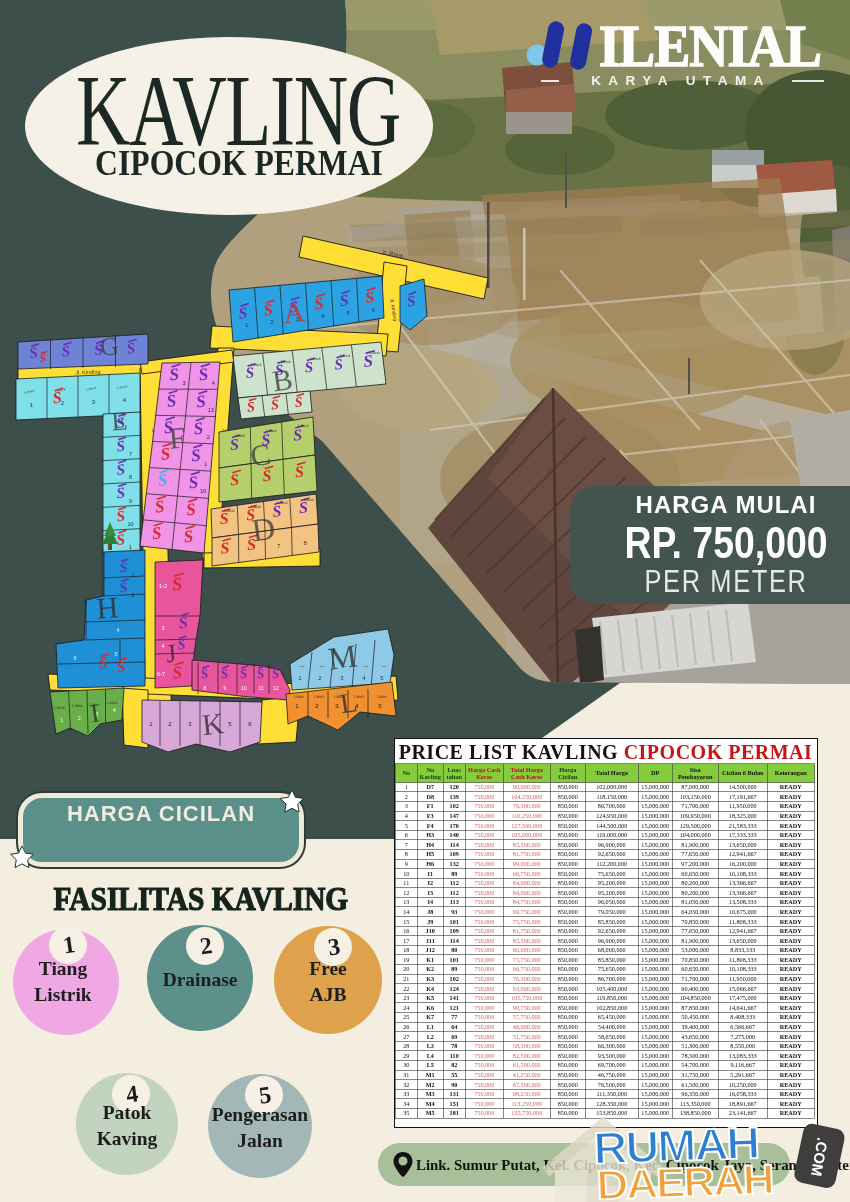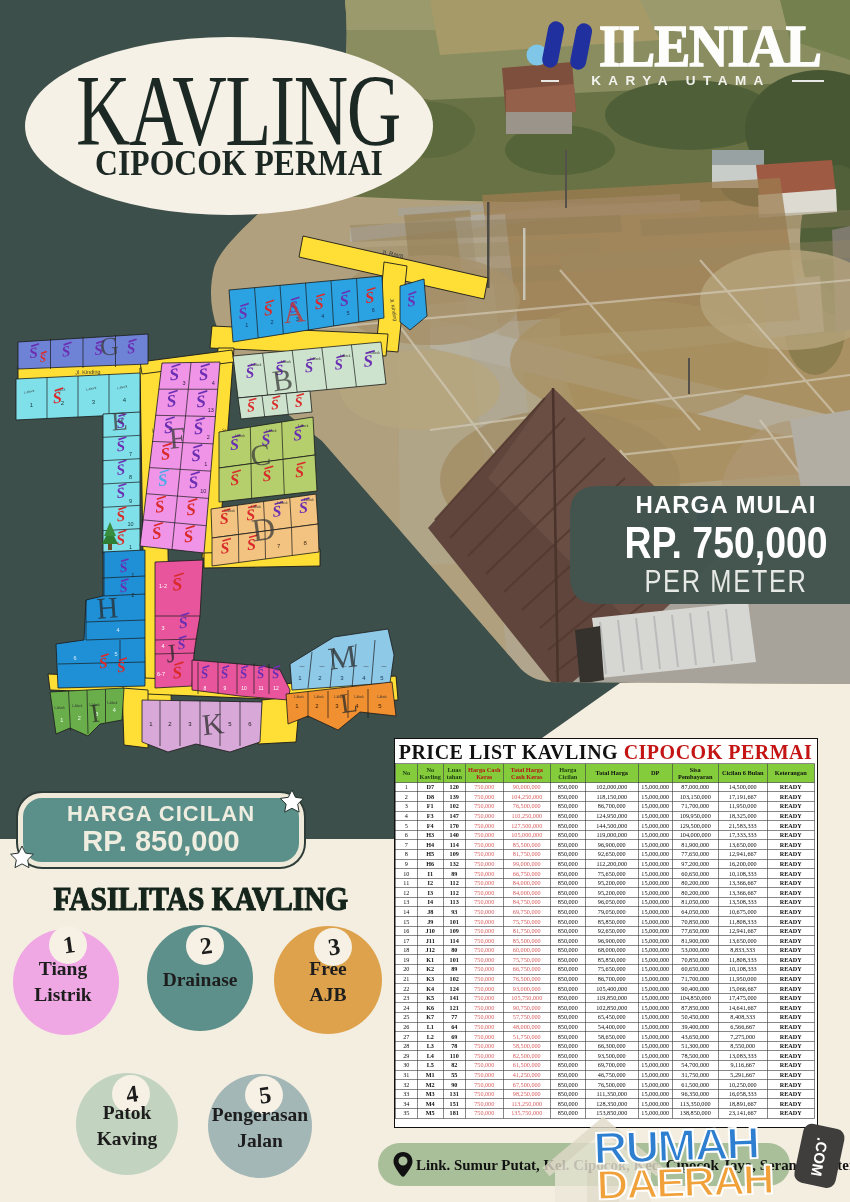--- a/index.html
+++ b/index.html
@@ -661,21 +661,20 @@
 </div>
 
 <div class="abs" style="left:597px;top:491px;width:258px;text-align:center;color:#fff;">
   <div style="font-size:24px;font-weight:bold;letter-spacing:1px;">HARGA MULAI</div>
   <div style="font-size:44px;font-weight:bold;margin-top:-1px;transform:scaleX(0.85);transform-origin:center;">RP. 750,000</div>
   <div style="font-size:31px;letter-spacing:2px;color:#e6e9e5;margin-top:-4px;transform:scaleX(0.82);transform-origin:center;">PER METER</div>
 </div>
 
 <div class="abs" style="left:18px;top:793px;width:276px;height:64px;background:#5b908a;border:5px solid #efe9da;border-radius:24px;box-shadow:0 0 0 2px #2e3d38;text-align:center;color:#efede0;">
   <div style="font-size:22px;font-weight:bold;margin-top:3px;letter-spacing:1px;">HARGA CICILAN</div>
-  <div style="font-size:29px;font-weight:bold;margin-top:-2px;">RP. 850,000</div>
 </div>
 
 <svg class="abs" style="left:0;top:780px" width="330" height="110" viewBox="0 780 330 110">
 <polygon points="291.9,790.0 295.5,797.3 303.5,798.4 297.7,804.1 299.1,812.1 291.9,808.3 284.7,812.1 286.1,804.1 280.3,798.4 288.3,797.3" fill="#ffffff" stroke="#24332e" stroke-width="1"></polygon>
 <polygon points="22.0,846.0 25.5,853.1 33.4,854.2 27.7,859.8 29.0,867.6 22.0,863.9 15.0,867.6 16.3,859.8 10.6,854.2 18.5,853.1" fill="#ffffff" stroke="#24332e" stroke-width="1"></polygon>
 </svg>
 
 <div class="abs" style="left:36px;top:881px;width:320px;text-align:center;white-space:nowrap;font-family:'Liberation Serif',serif;font-weight:bold;font-size:33px;color:#15251c;-webkit-text-stroke:1.2px #15251c;transform:scaleX(0.89);transform-origin:center;">FASILITAS KAVLING</div>
 
 <svg class="abs" style="left:0;top:900px" width="850" height="302" viewBox="0 900 850 302">

